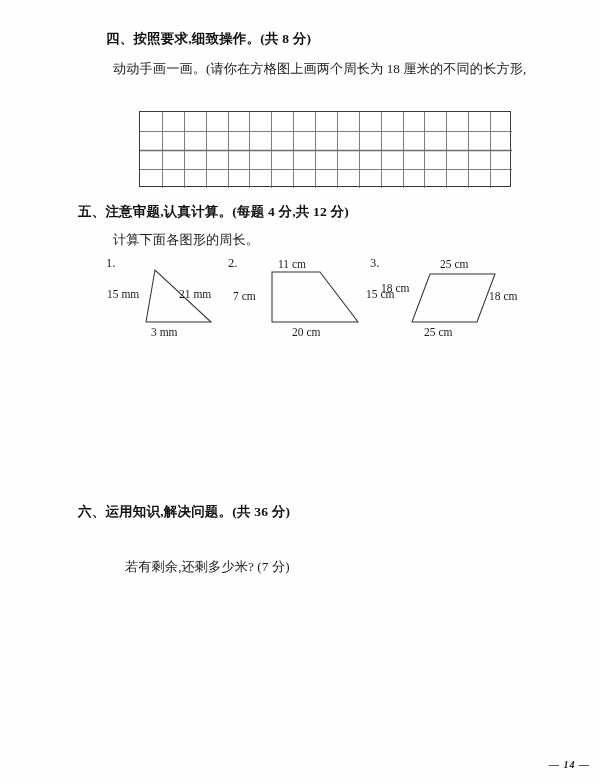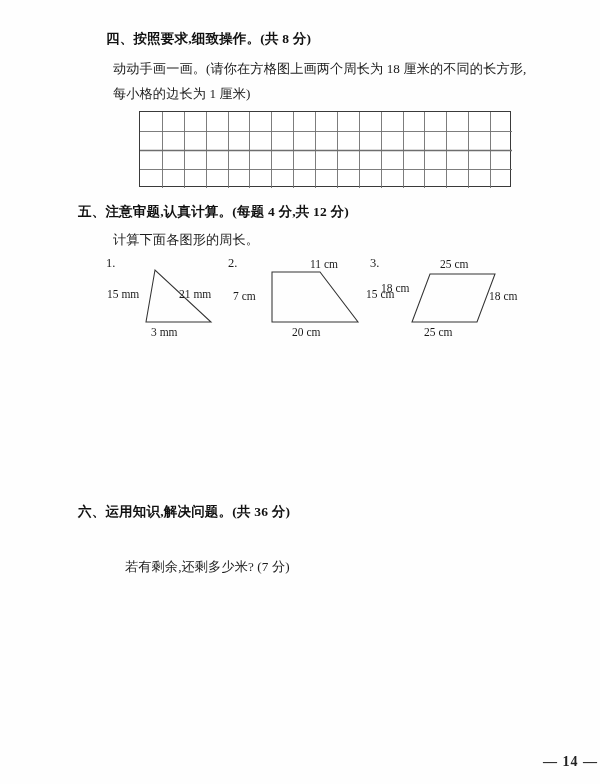--- a/index.html
+++ b/index.html
@@ -70,38 +70,38 @@
   }
   .fig-svg line, .fig-svg polygon, .fig-svg polyline {
     stroke: #333333;
     stroke-width: 1.05;
     fill: none;
   }
 
   
   #page-footer {
     position: absolute;
-    right: 2px;
+    right: 10px;
     bottom: 14px;
-    font-size: 14px;
+    font-size: 10px;
     font-weight: bold;
     color: #222;
     letter-spacing: 1px;
+    font-style: italic;
   }
 </style>
 </head>
 <body>
 
 <div class="page">
 
   <div class="sec-head" style="left:78px; top:30px;margin-left:28px;">四、按照要求,细致操作。(共 8 分)</div>
 
   <div class="body-line" style="left:113px; top:60px;">动动手画一画。(请你在方格图上画两个周长为 18 厘米的不同的长方形,</div>
 
-  <div class="body-line" style="left:113px; top:85px;">每小格的边长为 1 厘米)</div>
 
   <div id="grid-wrap">
     <svg id="grid-svg" width="372" height="76" viewBox="0 0 372 76">
         <line x1="22.5" y1="0" x2="22.5" y2="76" stroke="#6e6e6e" stroke-width="0.9"></line>
         <line x1="44.5" y1="0" x2="44.5" y2="76" stroke="#6e6e6e" stroke-width="0.9"></line>
         <line x1="66.5" y1="0" x2="66.5" y2="76" stroke="#6e6e6e" stroke-width="0.9"></line>
         <line x1="88.5" y1="0" x2="88.5" y2="76" stroke="#6e6e6e" stroke-width="0.9"></line>
         <line x1="109.5" y1="0" x2="109.5" y2="76" stroke="#6e6e6e" stroke-width="0.9"></line>
         <line x1="131.5" y1="0" x2="131.5" y2="76" stroke="#6e6e6e" stroke-width="0.9"></line>
         <line x1="153.5" y1="0" x2="153.5" y2="76" stroke="#6e6e6e" stroke-width="0.9"></line>
@@ -133,21 +133,21 @@
   <div class="dim-label" style="left:107px; top:288px;">15 mm</div>
   <div class="dim-label" style="left:179px; top:288px;">21 mm</div>
   <div class="dim-label" style="left:151px; top:326px;">3 mm</div>
 
   <div class="num-label" style="left:228px; top:256px;">2.</div>
 
   <svg class="fig-svg" style="left:255px; top:260px;" width="120" height="70" viewBox="0 0 120 70">
     <polygon points="17,12 65,12 103,62 17,62"></polygon>
   </svg>
 
-  <div class="dim-label" style="left:278px; top:258px;margin-left:32px;">11 cm</div>
+  <div class="dim-label" style="left:278px; top:258px;">11 cm</div>
   <div class="dim-label" style="left:233px; top:290px;">7 cm</div>
   <div class="dim-label" style="left:334px; top:288px;margin-left:32px;">15 cm</div>
   <div class="dim-label" style="left:292px; top:326px;">20 cm</div>
 
   <div class="num-label" style="left:370px; top:256px;">3.</div>
 
   <svg class="fig-svg" style="left:390px; top:260px;" width="130" height="70" viewBox="0 0 130 70">
     <polygon points="40,14 105,14 87,62 22,62"></polygon>
   </svg>
 

